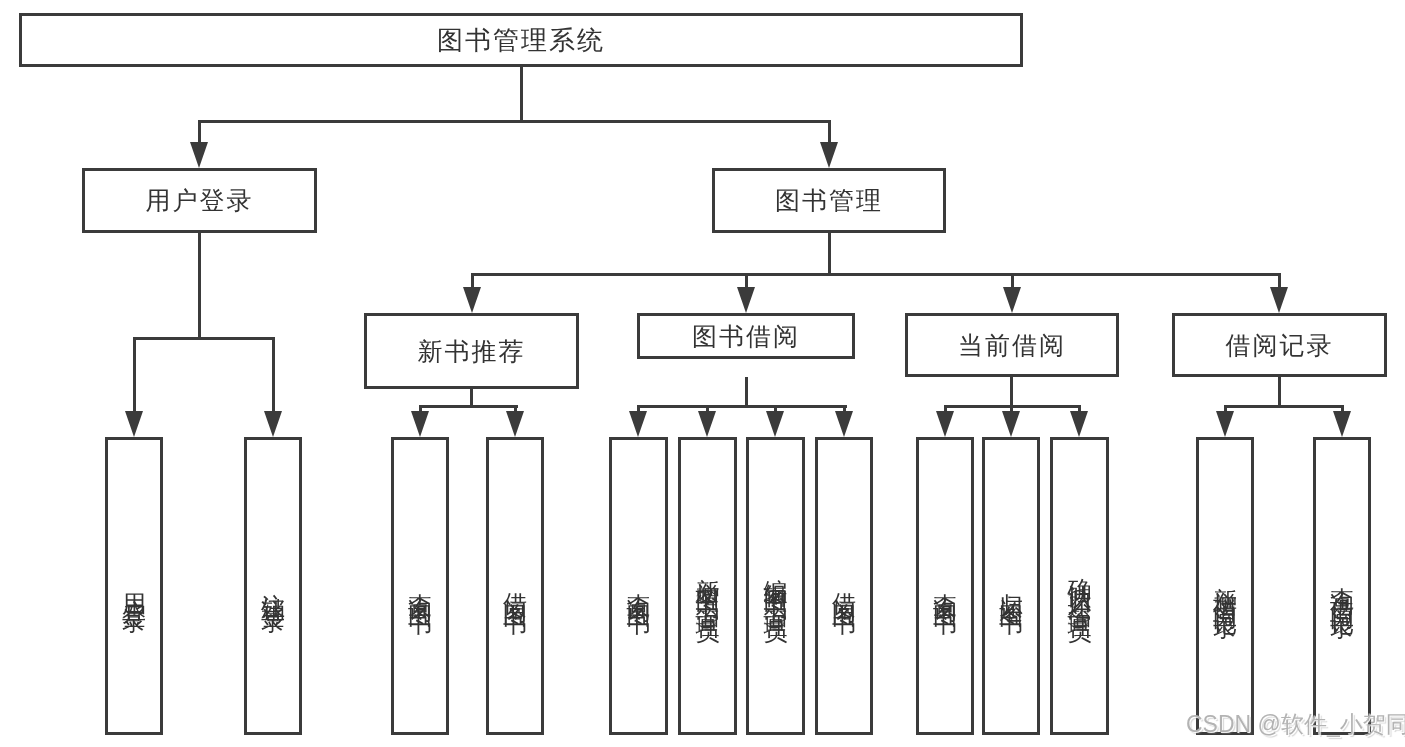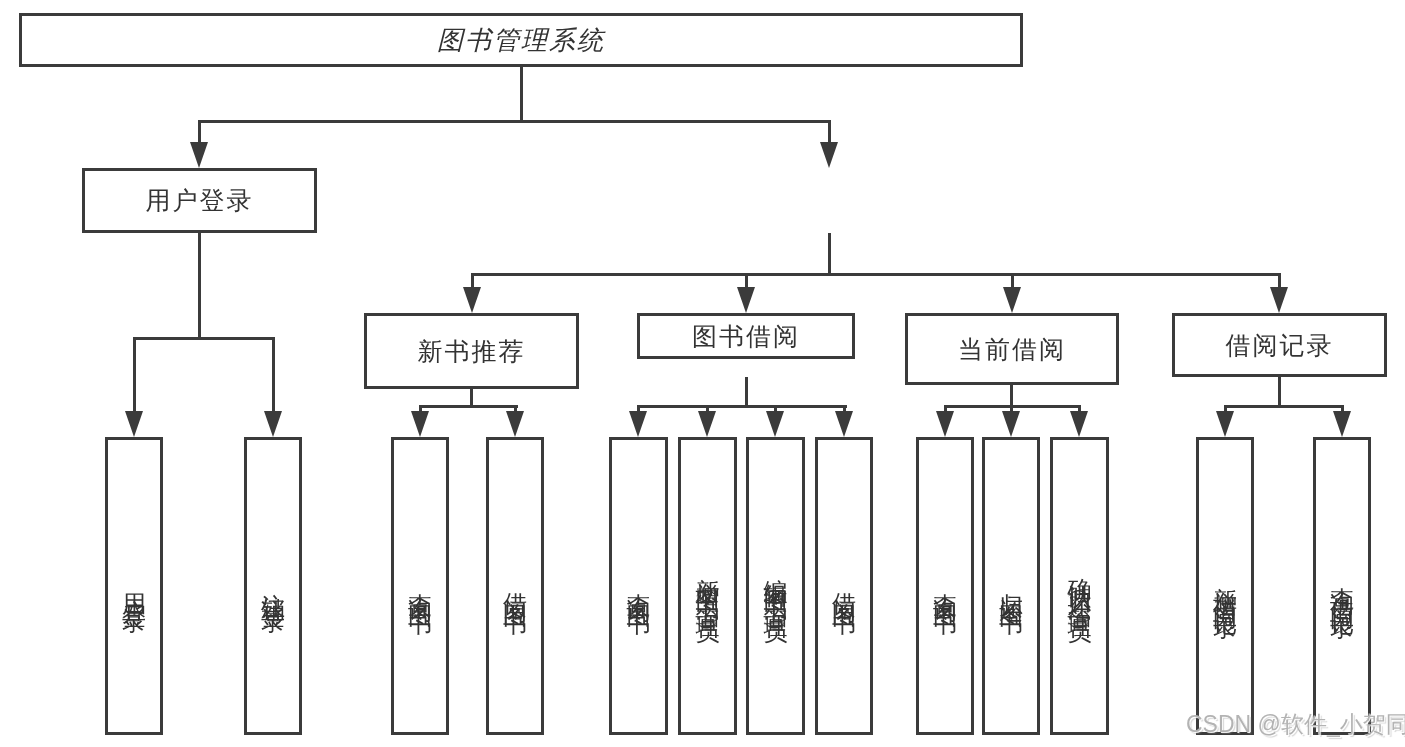--- a/index.html
+++ b/index.html
@@ -27,21 +27,21 @@
     letter-spacing: 2px;
     white-space: nowrap;
   }
   .node.v span {
     writing-mode: vertical-rl;
     text-orientation: mixed;
     font-size: 24px;
     letter-spacing: 6px;
     line-height: 1;
   }
-  .node.root span { font-size: 26px; font-style: italic; }
+  .node.root span { font-size: 26px; }
   .vline { position: absolute; width: 3px; background: #3b3b3b; z-index: 1; }
   .hline { position: absolute; height: 3px; background: #3b3b3b; z-index: 1; }
   .arrow {
     position: absolute;
     width: 0; height: 0;
     border-left: 9px solid transparent;
     border-right: 9px solid transparent;
     border-top: 26px solid #3b3b3b;
     z-index: 1;
   }
@@ -61,28 +61,31 @@
 
 <div class="canvas">
 
   <div class="node h root" style="left:19px;top:13px;width:1004px;height:54px">
     <span>图书管理系统</span>
   </div>
 
   <div class="node h" style="left:82px;top:168px;width:235px;height:65px">
     <span>用户登录</span>
   </div>
+  <div class="node h" style="left:712px;top:168px;width:234px;height:65px">
+    <span>图书管理</span>
+  </div>
 
   <div class="node h" style="left:364px;top:313px;width:215px;height:76px">
     <span>新书推荐</span>
   </div>
   <div class="node h" style="left:637px;top:313px;width:218px;height:46px">
     <span>图书借阅</span>
   </div>
-  <div class="node h" style="left:905px;top:313px;width:214px;height:72px">
+  <div class="node h" style="left:905px;top:313px;width:214px;height:64px">
     <span>当前借阅</span>
   </div>
   <div class="node h" style="left:1172px;top:313px;width:215px;height:64px">
     <span>借阅记录</span>
   </div>
 
   <div class="node v" style="left:105px;top:437px;width:58px;height:298px">
     <span>用户登录</span>
   </div>
   <div class="node v" style="left:244px;top:437px;width:58px;height:298px">

